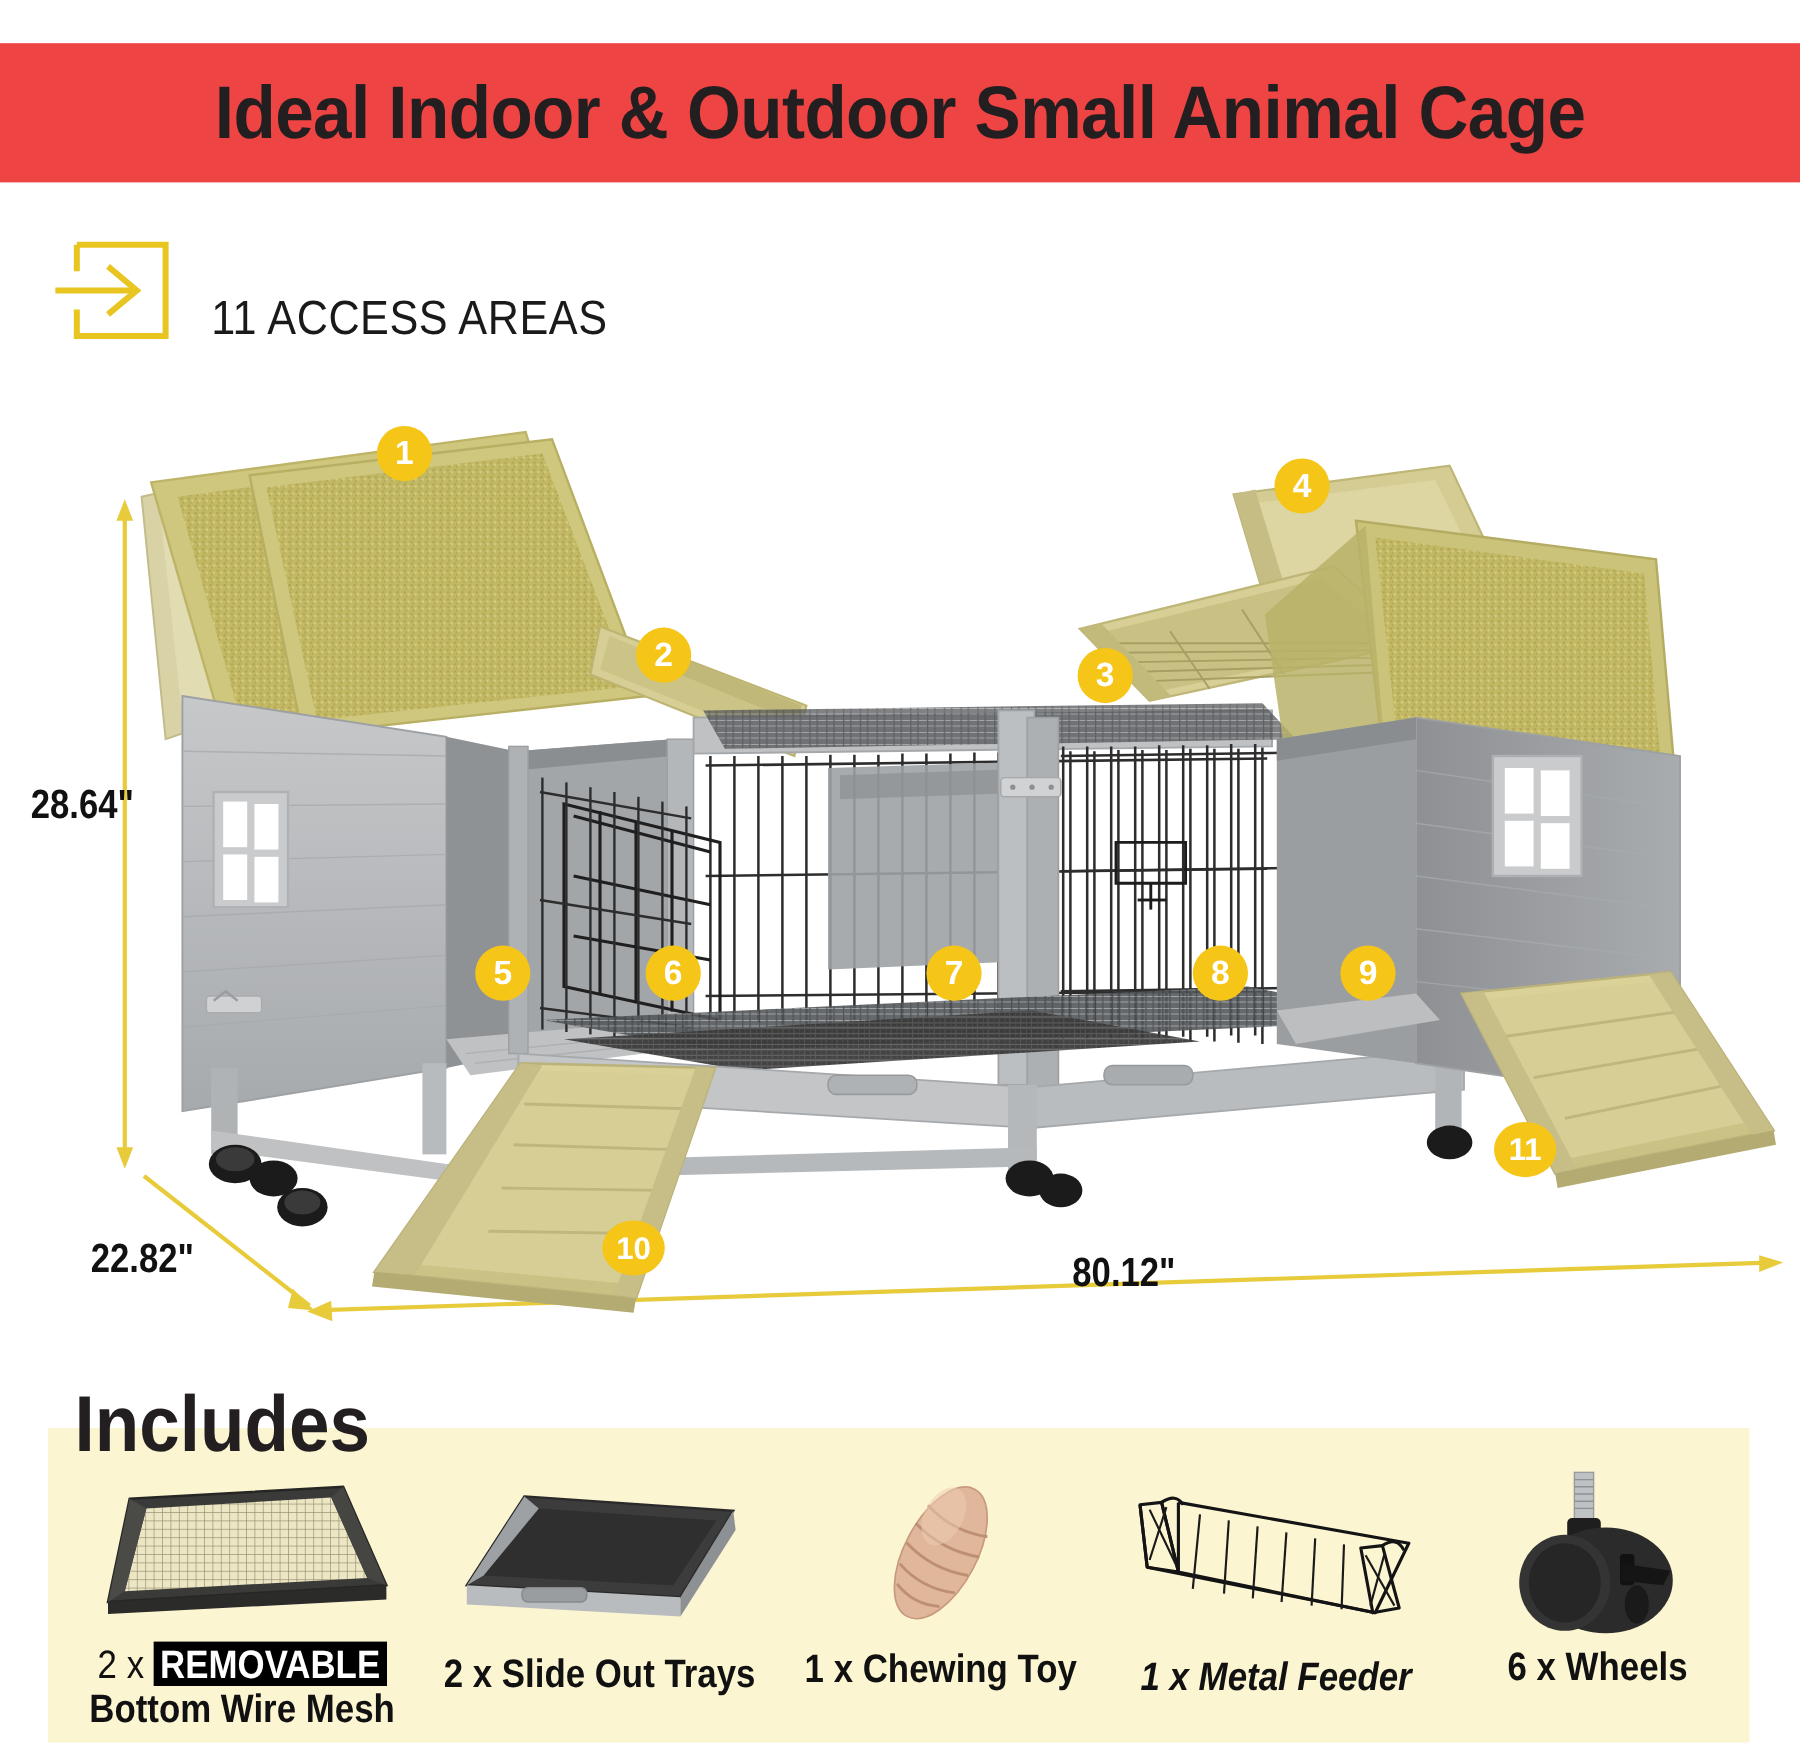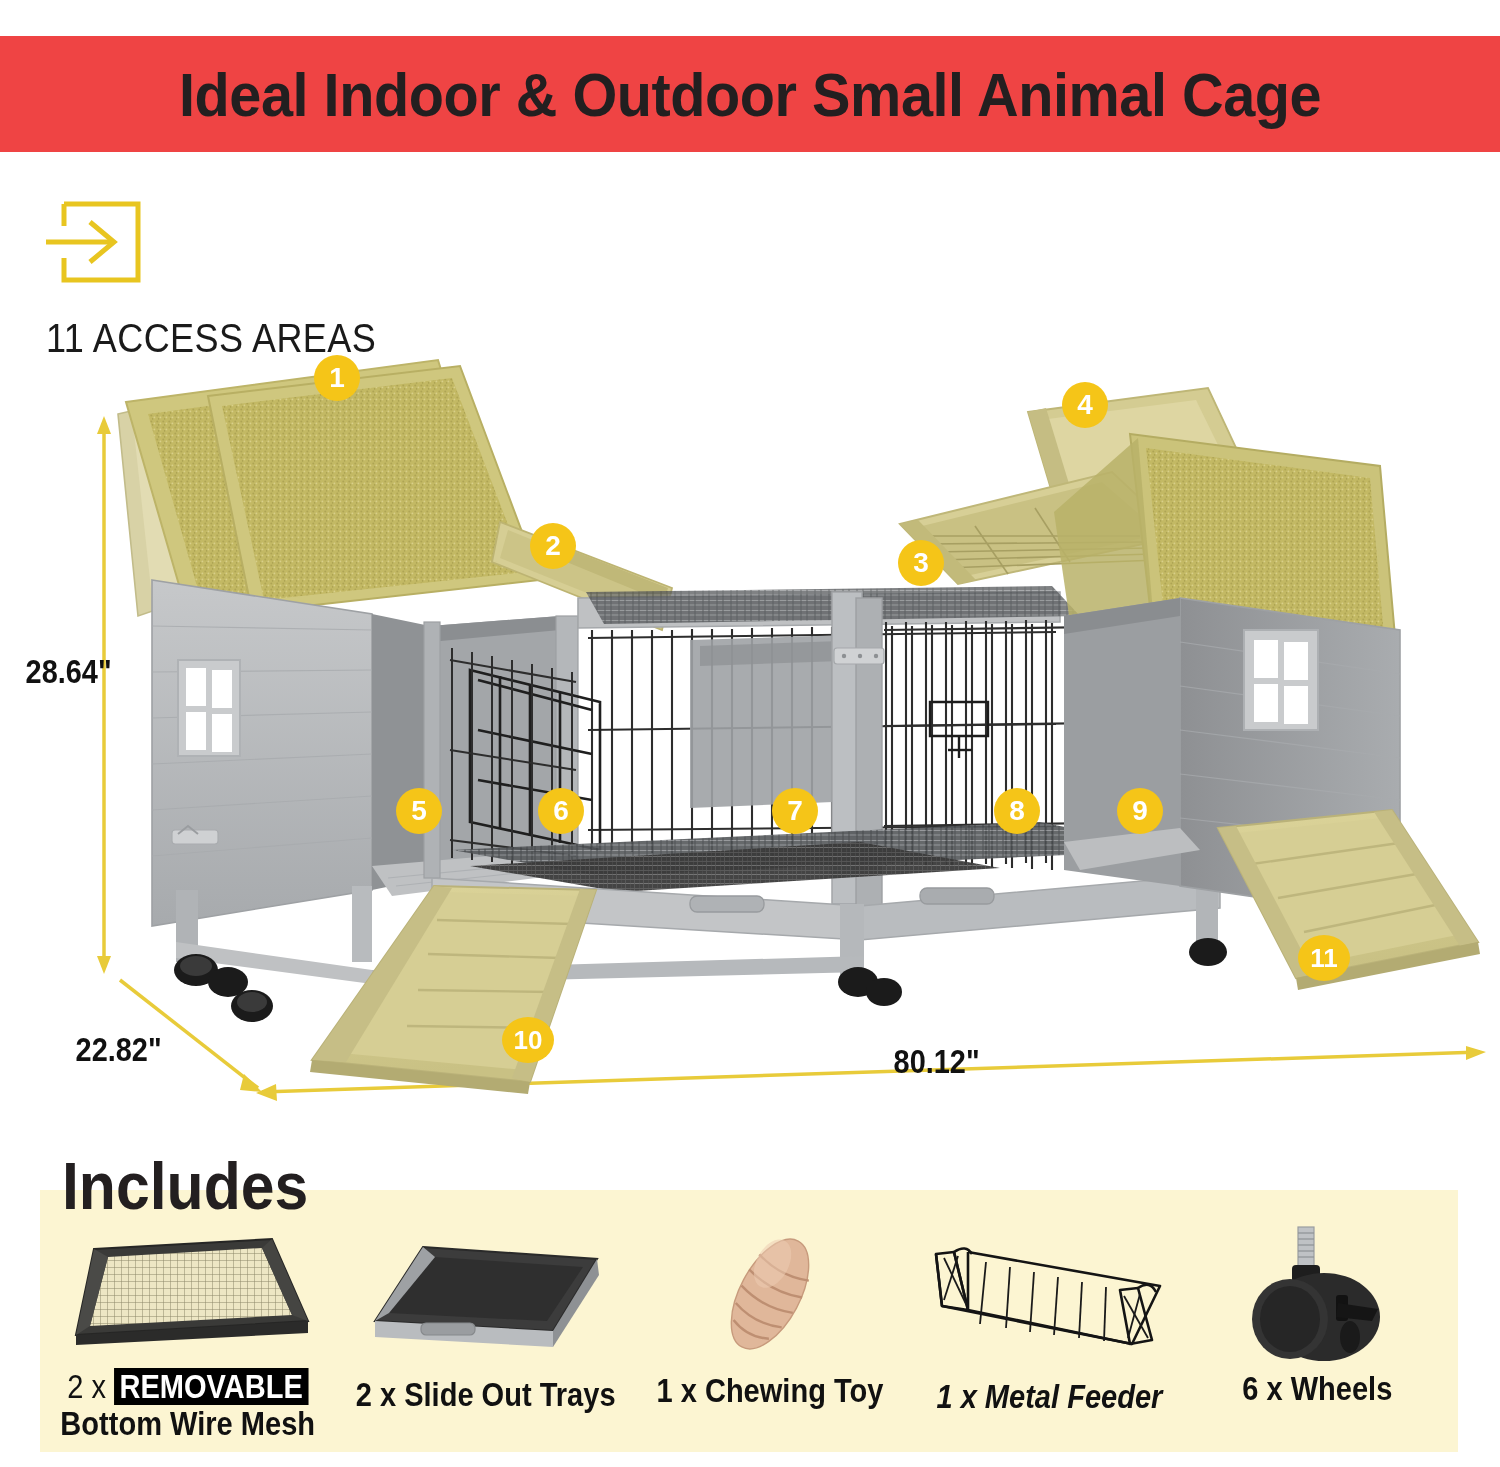--- a/index.html
+++ b/index.html
@@ -24,21 +24,21 @@
     font-size: 62px;
     letter-spacing: -0.5px;
     color: #231f20;
     transform: scaleX(0.93);
     white-space: nowrap;
   }
 
   
   .access-row {
     position: absolute; left: 46px; top: 196px;
-    display: flex; align-items: flex-start; gap: 28px; flex-direction: column;
+    display: flex; align-items: flex-end; gap: 28px;
   }
   .access-icon { width: 102px; height: 92px; display: block; }
   .access-label {
     font-family: "Liberation Sans Narrow", "Liberation Sans", sans-serif;
     font-weight: 400;
     font-size: 40px;
     color: #1a1a1a;
     letter-spacing: 0.5px;
     transform: scaleX(0.9);
     transform-origin: left center;
@@ -84,21 +84,21 @@
     position: absolute; left: 62px; top: 1148px;
     font-family: "Liberation Sans Narrow", "Liberation Sans", sans-serif;
     font-weight: 700;
     font-size: 66px;
     color: #231f20;
     transform: scaleX(0.92);
     transform-origin: left top;
     z-index: 6;
   }
   .inc-items {
-    position: absolute; left: 38px; top: 1215px;
+    position: absolute; left: 52px; top: 1215px;
     width: 1418px; height: 250px;
     display: flex; align-items: flex-start;
     z-index: 5;
   }
   .inc-item { position: relative; display: flex; flex-direction: column; align-items: center; }
   .inc-art { height: 150px; display: flex; align-items: center; justify-content: center; }
   .inc-caption {
     text-align: center;
     font-family: "Liberation Sans Narrow", "Liberation Sans", sans-serif;
     font-weight: 700;
@@ -486,21 +486,21 @@
 <div class="badge" style="left:337px; top:378px;">1</div>
 <div class="badge" style="left:553px; top:546px;">2</div>
 <div class="badge" style="left:921px; top:563px;">3</div>
 <div class="badge" style="left:1085px; top:405px;">4</div>
 <div class="badge" style="left:419px; top:811px;">5</div>
 <div class="badge" style="left:561px; top:811px;">6</div>
 <div class="badge" style="left:795px; top:811px;">7</div>
 <div class="badge" style="left:1017px; top:811px;">8</div>
 <div class="badge" style="left:1140px; top:811px;">9</div>
 <div class="badge wide" style="left:528px; top:1040px;">10</div>
-<div class="badge wide" style="left:1324px; top:958px;">11</div>
+<div class="badge wide" style="left:1271px; top:958px;">11</div>
 
 <div class="includes-panel"></div>
 <div class="includes-title">Includes</div>
 
 <div class="inc-items">
 
   <div class="inc-item" style="width:300px;">
     <div class="inc-art">
       <svg width="260" height="130" viewBox="0 0 260 130">
         <defs>

